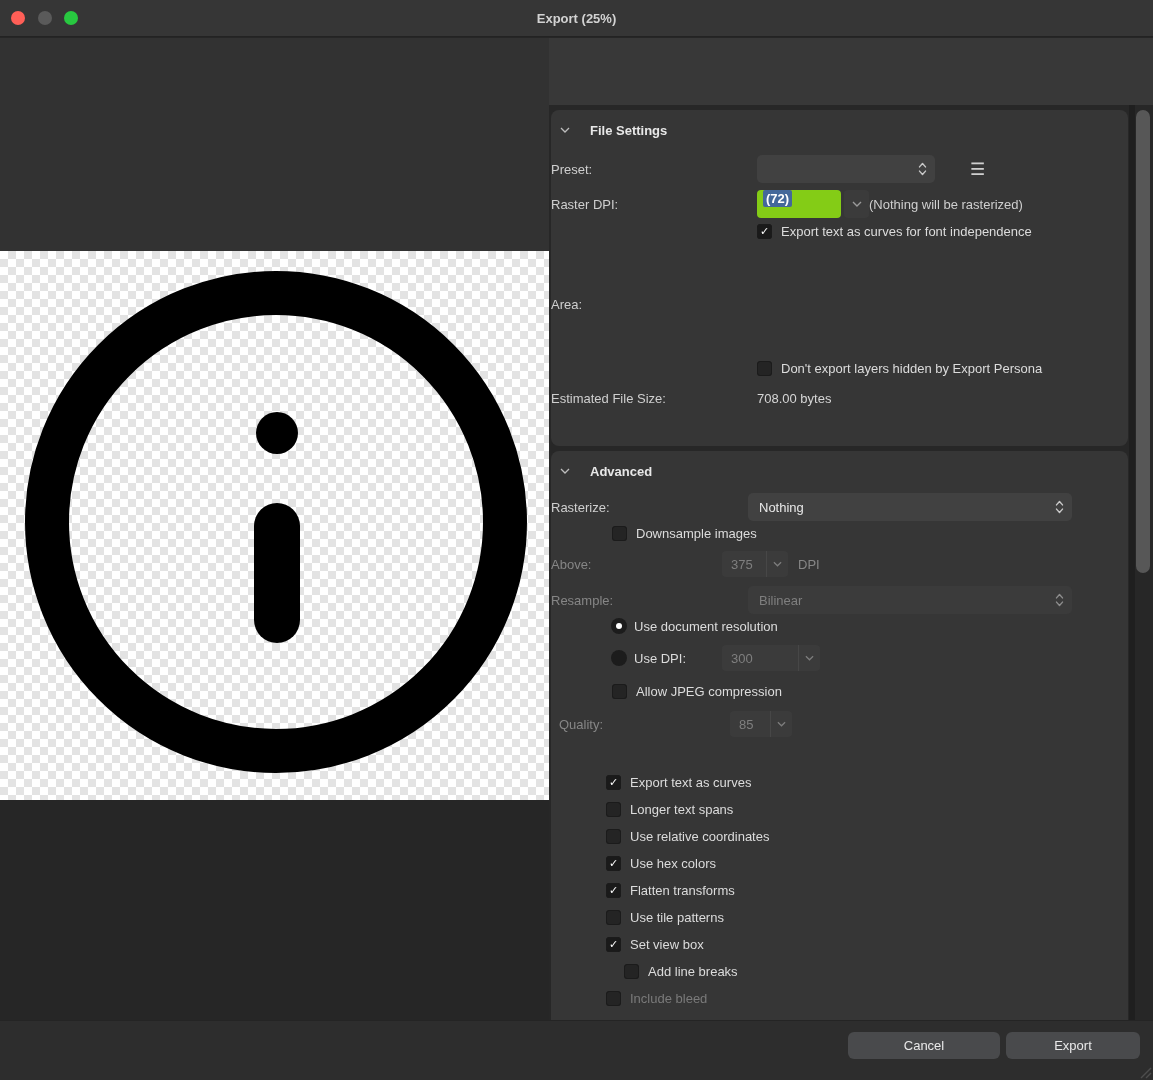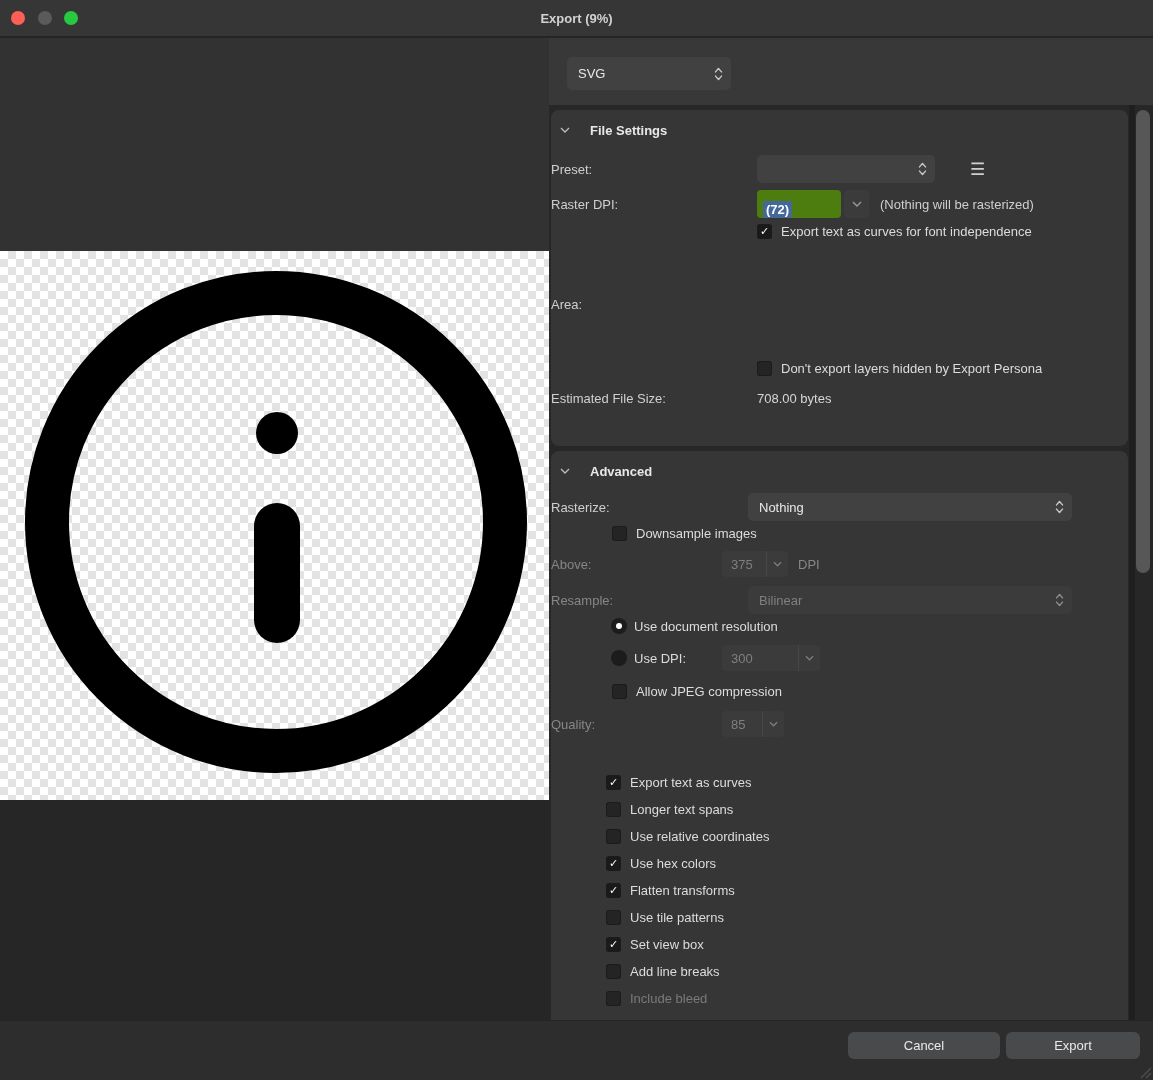--- a/index.html
+++ b/index.html
@@ -33,21 +33,21 @@
   .row{position:absolute;display:flex;align-items:center;}
   .lbl{display:inline-block;text-align:left;color:#cfcfcf;}
   .lbl.dim{color:#868686;}
 
   .dropdown{position:relative;display:flex;align-items:center;background:#414141;border-radius:5px;height:28px;padding:0 24px 0 11px;color:#e8e8e8;}
   .dropdown .chevud{position:absolute;right:8px;top:50%;transform:translateY(-50%);display:flex;}
   .dropdown.dim{color:#7f7f7f;background:#3b3b3b;}
   .dropdown.small{height:26px;border-radius:4px;padding:0 26px 0 9px;}
   .dropdown.small .chevd{position:absolute;right:0;top:0;bottom:0;width:22px;display:flex;align-items:center;justify-content:center;border-left:1px solid #474747;}
 
-  .text-input{display:flex;align-items:flex-end;background:#4d7c0f;border-radius:4px;height:28px;padding:0 6px;}
+  .text-input{display:flex;align-items:flex-start;background:#84cc16;border-radius:4px;height:28px;padding:0 6px;}
   .sel-highlight{color:#ffffff;padding:1px 3px;border-radius:2px;font-weight:700;}
   .dd-btn{display:flex;align-items:center;justify-content:center;width:25px;height:28px;background:#3b3b3b;border-radius:4px;margin-left:3px;}
 
   .checkbox{width:15px;height:15px;border-radius:3.5px;background:#242424;box-shadow:inset 0 0 0 1px #1b1b1b;color:#fff;font-size:11px;line-height:15px;text-align:center;flex:0 0 auto;}
   .checkbox.checked{background:#1a1a1a;}
   .check-label{margin-left:9px;color:#dcdcdc;}
   .disabled .check-label{color:#7a7a7a;}
 
   .radio{width:16px;height:16px;border-radius:50%;background:#1c1c1c;position:relative;flex:0 0 auto;}
   .radio.selected::after{content:"";position:absolute;left:5px;top:5px;width:6px;height:6px;border-radius:50%;background:#ffffff;}
@@ -69,45 +69,36 @@
 </style>
 </head>
 <body>
 
 <div class="window">
 
   <div class="titlebar">
     <span class="tl red" style="background: rgb(255, 95, 87);"></span>
     <span class="tl mid" style="background: rgb(90, 90, 90);"></span>
     <span class="tl green" style="background: rgb(40, 200, 64);"></span>
-    <div class="win-title">Export (9%)</div>
+    <div class="win-title">Export (25%)</div>
   </div>
 
   <div class="preview-top"></div>
   <div class="checkerboard">
     <svg width="549" height="549" viewBox="0 0 549 549">
       <circle cx="276" cy="271" r="229" fill="none" stroke="#000000" stroke-width="44"></circle>
       <circle cx="277" cy="182" r="21" fill="#000000"></circle>
       <rect x="254" y="252" width="46" height="140" rx="23" fill="#000000"></rect>
     </svg>
   </div>
   <div class="preview-bottom"></div>
 
   <div class="panel-strip"></div>
   <div class="cards-bg"></div>
 
-  <div class="dropdown" style="position:absolute;left:567px;top:57px;width:164px;height:33px;">
-    <span>SVG</span>
-    <span class="chevud">
-      <svg width="9" height="15" viewBox="0 0 9 15">
-          <path d="M1.5 5.4 4.5 2 7.5 5.4" fill="none" stroke="#c9c9c9" stroke-width="1.4" stroke-linecap="round" stroke-linejoin="round"></path>
-          <path d="M1.5 9.6 4.5 13 7.5 9.6" fill="none" stroke="#c9c9c9" stroke-width="1.4" stroke-linecap="round" stroke-linejoin="round"></path>
-        </svg>
-    </span>
-  </div>
 
   <div class="card fs">
     <div class="card-header">
       <svg width="10" height="6" viewBox="0 0 10 6">
           <path d="M1 1 5 5 9 1" fill="none" stroke="#bdbdbd" stroke-width="1.3"></path>
         </svg>
       <span>File Settings</span>
     </div>
 
     <div class="row" style="left:0;top:45px;height:28px;width:577px;">
@@ -127,21 +118,21 @@
     <div class="row" style="left:0;top:80px;height:28px;width:577px;">
       <span class="lbl" style="width:197px;">Raster DPI:</span>
       <span class="text-input" style="margin-left:9px;width:84px;">
         <span class="sel-highlight" style="background: rgb(68, 104, 154);">(72)</span>
       </span>
       <span class="dd-btn">
         <svg width="10" height="6" viewBox="0 0 10 6">
             <path d="M1 1 5 5 9 1" fill="none" stroke="#9a9a9a" stroke-width="1.4"></path>
           </svg>
       </span>
-      <span class="note" style="margin-left:11px;">(Nothing will be rasterized)</span>
+      <span class="note" style="">(Nothing will be rasterized)</span>
     </div>
 
     <div class="row" style="left:206px;top:112px;height:18px;">
       <span class="checkbox checked">✓</span>
       <span class="check-label">Export text as curves for font independence</span>
     </div>
 
     <div class="row" style="left:0;top:180px;height:28px;width:577px;">
       <span class="lbl" style="width:197px;">Area:</span>
     </div>
@@ -225,21 +216,21 @@
             </svg>
         </span>
       </span>
     </div>
 
     <div class="row" style="left:61px;top:231px;height:18px;">
       <span class="checkbox"></span>
       <span class="check-label">Allow JPEG compression</span>
     </div>
 
-    <div class="row" style="left:0;top:260px;height:26px;width:577px;">
+    <div class="row" style="left:8px;top:260px;height:26px;width:577px;">
       <span class="lbl dim" style="width:162px;">Quality:</span>
       <span class="dropdown small dim" style="margin-left:9px;width:62px;">
         <span>85</span>
         <span class="chevd">
           <svg width="9" height="6" viewBox="0 0 10 6">
               <path d="M1 1 5 5 9 1" fill="none" stroke="#7d7d7d" stroke-width="1.4"></path>
             </svg>
         </span>
       </span>
     </div>
@@ -266,21 +257,21 @@
           <span class="check-label">Flatten transforms</span>
         </div>
         <div class="row" style="position: relative; height: 27px;">
           <span class="checkbox"></span>
           <span class="check-label">Use tile patterns</span>
         </div>
         <div class="row" style="position: relative; height: 27px;">
           <span class="checkbox checked">✓</span>
           <span class="check-label">Set view box</span>
         </div>
-        <div class="row" style="position: relative; height: 27px;">
+        <div class="row" style="position: relative; height: 27px; margin-left: 18px;">
           <span class="checkbox"></span>
           <span class="check-label">Add line breaks</span>
         </div>
         <div class="row disabled" style="position: relative; height: 27px;">
           <span class="checkbox"></span>
           <span class="check-label">Include bleed</span>
         </div>
       </div>
   </div>
 

